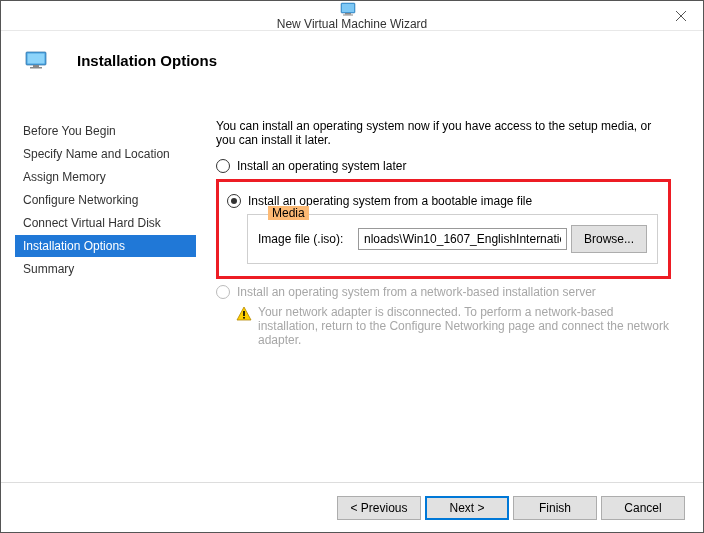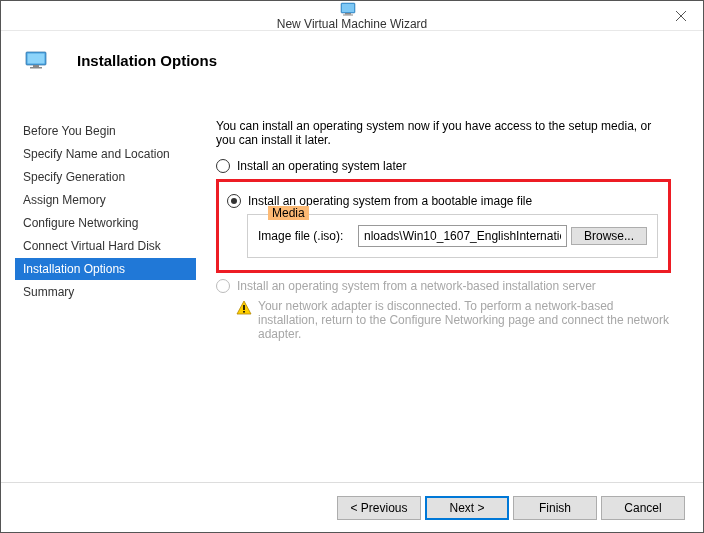--- a/index.html
+++ b/index.html
@@ -27,21 +27,21 @@
     .radio.disabled { border-color: #bbb; }
     .disabled-text { color: #a7a7a7; }
     
     .highlight-box { border: 3px solid #ed1c24; padding: 6px 10px 12px 8px; margin-top: 4px; }
     
     .media-group { border: 1px solid #cfcfcf; margin: 6px 0 0 20px; padding: 10px 10px 10px 10px; position: relative; }
     .media-legend { position: absolute; top: -9px; left: 20px; background: #fdba74; padding: 0 4px; }
     .media-row { display: flex; align-items: center; }
     .media-label { width: 100px; }
     .media-input { flex: 1; border: 1px solid #999; padding: 3px 5px; font-size: 12px; font-family: inherit; height: 22px; }
-    .browse-btn { width: 76px; height: 18px; margin-left: 4px; border: 1px solid #adadad; background: #e1e1e1; font-size: 12px; font-family: inherit; cursor: pointer; }
+    .browse-btn { width: 76px; height: 28px; margin-left: 4px; border: 1px solid #adadad; background: #e1e1e1; font-size: 12px; font-family: inherit; cursor: pointer; }
     
     .warning-row { display: flex; margin-top: 4px; padding-left: 20px; }
     .warning-icon { width: 16px; height: 16px; flex-shrink: 0; margin-right: 6px; margin-top: 1px; }
     .warning-text { color: #a7a7a7; }
     
     .footer { position: absolute; bottom: 0; left: 0; right: 0; height: 50px; border-top: 1px solid #ddd; display: flex; align-items: center; justify-content: flex-end; padding: 0 18px; gap: 4px; }
     .footer button { width: 84px; height: 24px; border: 1px solid #adadad; background: #e1e1e1; font-size: 12px; font-family: inherit; cursor: pointer; }
     .footer button.primary { border: 2px solid #0078d7; }
   </style>
 </head>
@@ -75,21 +75,20 @@
         <rect x="5" y="18" width="12" height="1.5" fill="#888"></rect>
       </svg>
     </span>
     <h1>Installation Options</h1>
   </div>
 
   <div class="body">
     <div class="sidebar">
       <div class="side-item">Before You Begin</div>
       <div class="side-item">Specify Name and Location</div>
-      <div class="side-item">Specify Generation</div>
       <div class="side-item">Assign Memory</div>
       <div class="side-item">Configure Networking</div>
       <div class="side-item">Connect Virtual Hard Disk</div>
       <div class="side-item active">Installation Options</div>
       <div class="side-item">Summary</div>
     </div>
 
     <div class="main">
       <p class="intro">You can install an operating system now if you have access to the setup media, or you can install it later.</p>
 

